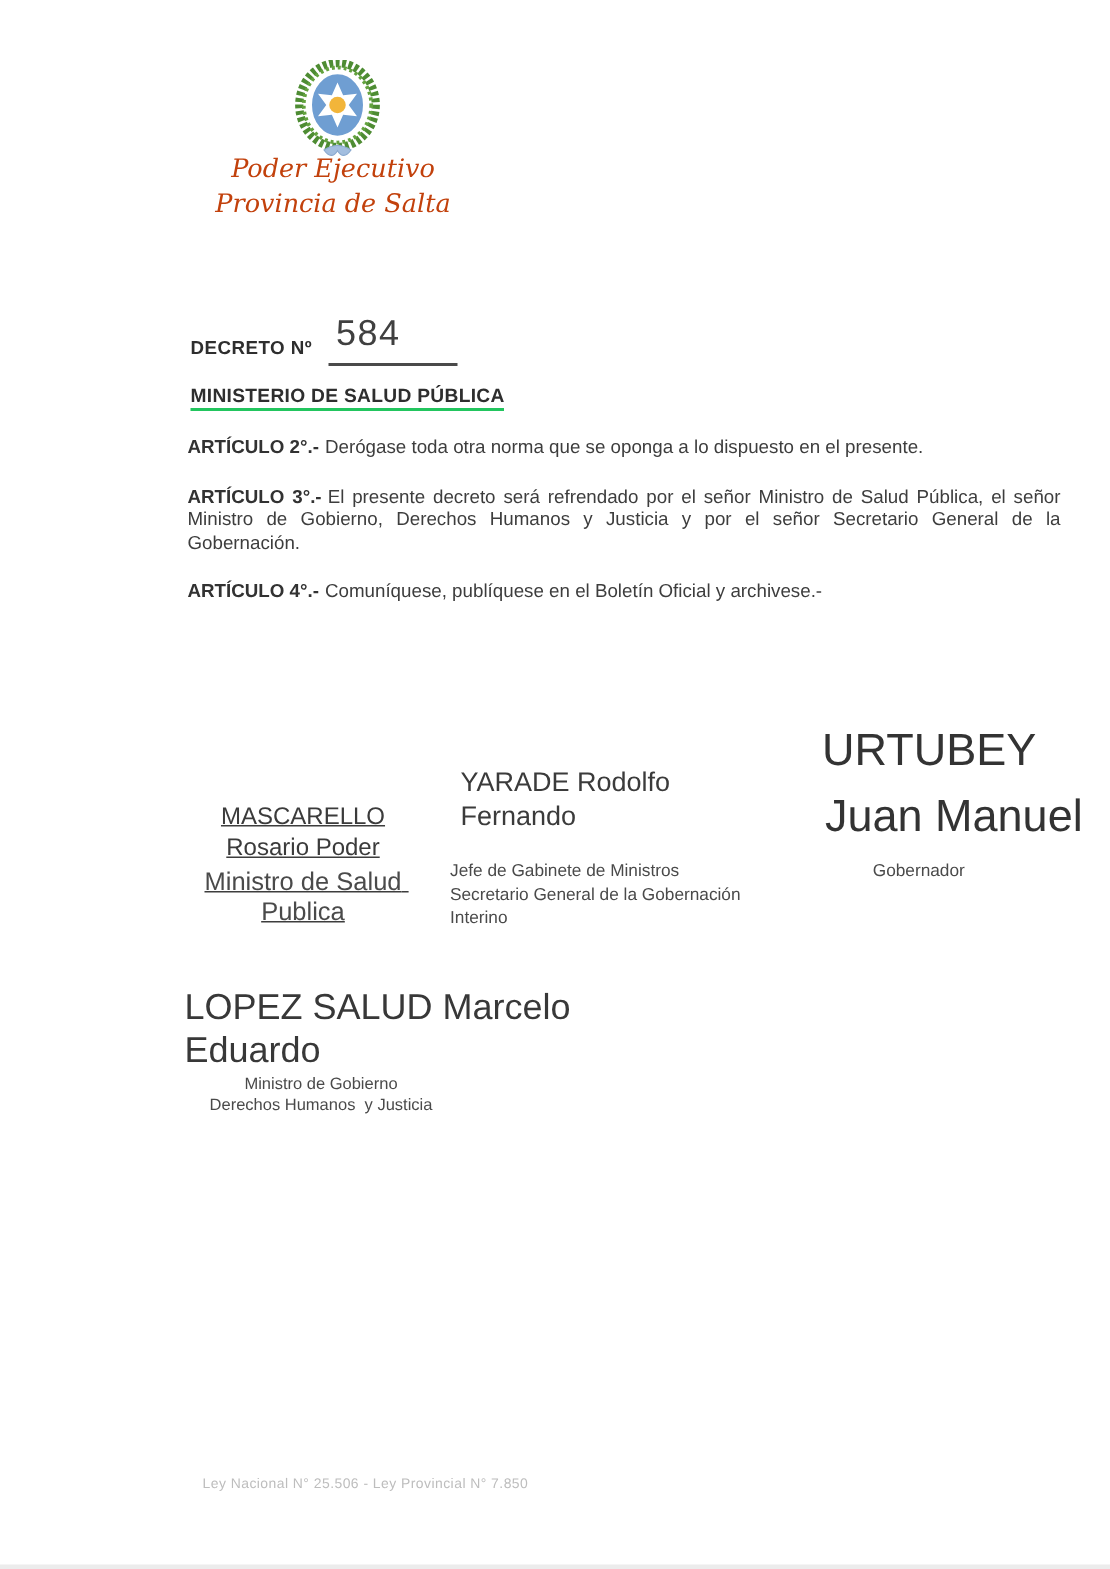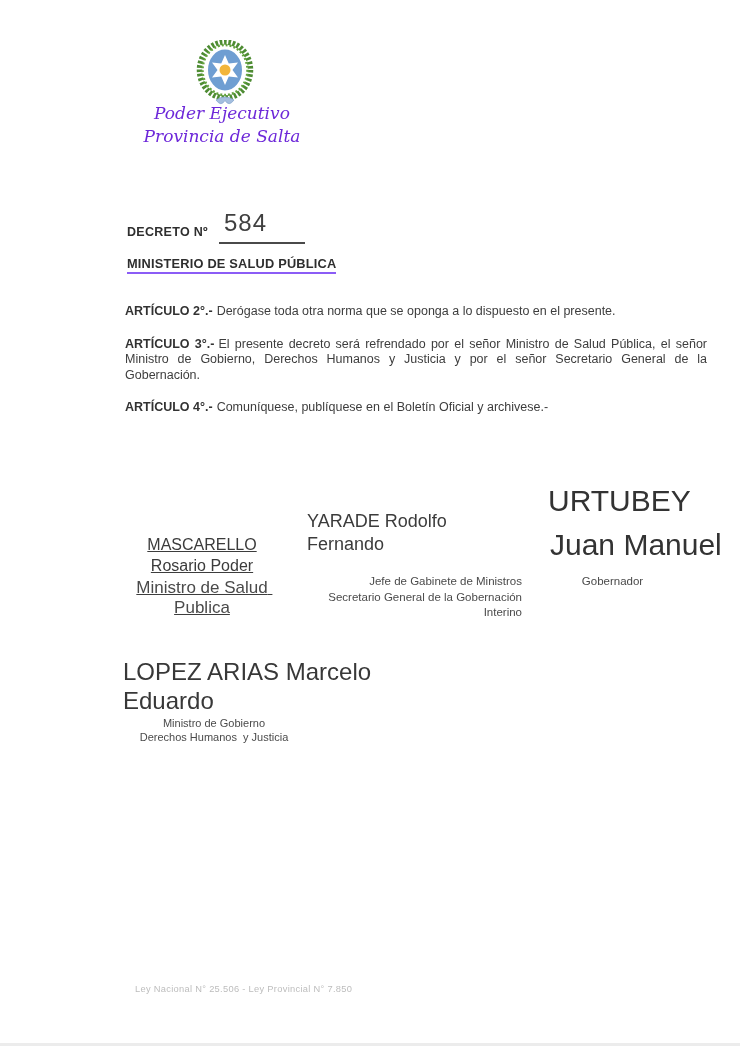--- a/index.html
+++ b/index.html
@@ -15,44 +15,44 @@
 
   
   .crest { position: absolute; left: 195px; top: 40px; width: 60px; height: 72px; }
   .letterhead-script {
     position: absolute; left: 132px; top: 102px; width: 180px;
     text-align: center;
     font-family: "DejaVu Serif", serif;
     font-style: italic;
     font-size: 17px;
     line-height: 23px;
-    color: #6d28d9;
+    color: #c2410c;
   }
 
   
   .decree-label {
     position: absolute; left: 127px; top: 225px;
     font-size: 12.5px; font-weight: bold; letter-spacing: 0.3px; color: #2e2e2e;
   }
   .decree-number {
     position: absolute; left: 224px; top: 209px;
     font-size: 24px; color: #404040; letter-spacing: 1px;
   }
   .decree-number-line {
     position: absolute; left: 219px; top: 242px; width: 86px; height: 2px;
     background: #4a4a4a;
   }
   .ministry {
     position: absolute; left: 127px; top: 256px;
     font-size: 12.8px; font-weight: bold; letter-spacing: 0.2px; color: #2e2e2e;
-    border-bottom: 2px solid #8b5cf6; padding-bottom: 1px;
+    border-bottom: 2px solid #22c55e; padding-bottom: 1px;
   }
 
   
-  .articles { position: absolute; left: 125px; top: 304px; width: 582px; }
+  .articles { position: absolute; left: 125px; top: 291px; width: 582px; }
   .articles p {
     margin: 0 0 17px 0;
     font-size: 12.5px; line-height: 15.6px; color: #3d3d3d;
     text-align: justify;
   }
   .art-heading { font-weight: bold; color: #323232; margin-right: 4px; }
 
   
   .sig-name { color: #3b3b3b; }
   .sig-title { color: #4a4a4a; white-space: pre-wrap; }
@@ -61,21 +61,21 @@
     position: absolute; left: 118px; top: 535px; width: 168px; text-align: center; text-decoration: underline;
   }
   .sig-mascarello .sig-name { font-size: 16px; line-height: 20.5px; }
   .sig-mascarello .sig-title { font-size: 17px; margin-top: 2px; }
 
   .sig-yarade-name {
     position: absolute; left: 307px; top: 510px; width: 210px;
     font-size: 18px; line-height: 23px;
   }
   .sig-yarade-title {
-    position: absolute; left: 300px; top: 574px; width: 222px; text-align: right;
+    position: absolute; left: 300px; top: 574px; width: 222px; text-align: left;
     font-size: 11.5px; line-height: 15.5px;
   }
 
   .sig-urtubey-name {
     position: absolute; left: 548px; top: 479px; width: 190px;
     font-size: 30px; line-height: 44px; color: #333333;
   }
   .sig-urtubey-name .line2 { padding-left: 2px; }
   .sig-urtubey-title {
     position: absolute; left: 540px; top: 575px; width: 145px; text-align: center;
@@ -153,21 +153,21 @@
     <div class="sig-title">Interino</div>
   </div>
 
   <div class="sig-urtubey-name">
     <div>URTUBEY</div>
     <div class="line2">Juan Manuel</div>
   </div>
   <div class="sig-urtubey-title sig-title">Gobernador</div>
 
   <div class="sig-lopez-name">
-    <div>LOPEZ ARIAS Marcelo</div>
+    <div>LOPEZ SALUD Marcelo</div>
     <div>Eduardo</div>
   </div>
   <div class="sig-lopez-title">
     <div class="sig-title">Ministro de Gobierno</div>
     <div class="sig-title">Derechos Humanos  y Justicia</div>
   </div>
 
   <div class="footer-law">Ley Nacional N° 25.506 - Ley Provincial N° 7.850</div>
   <div class="page-bottom-edge"></div>
 

